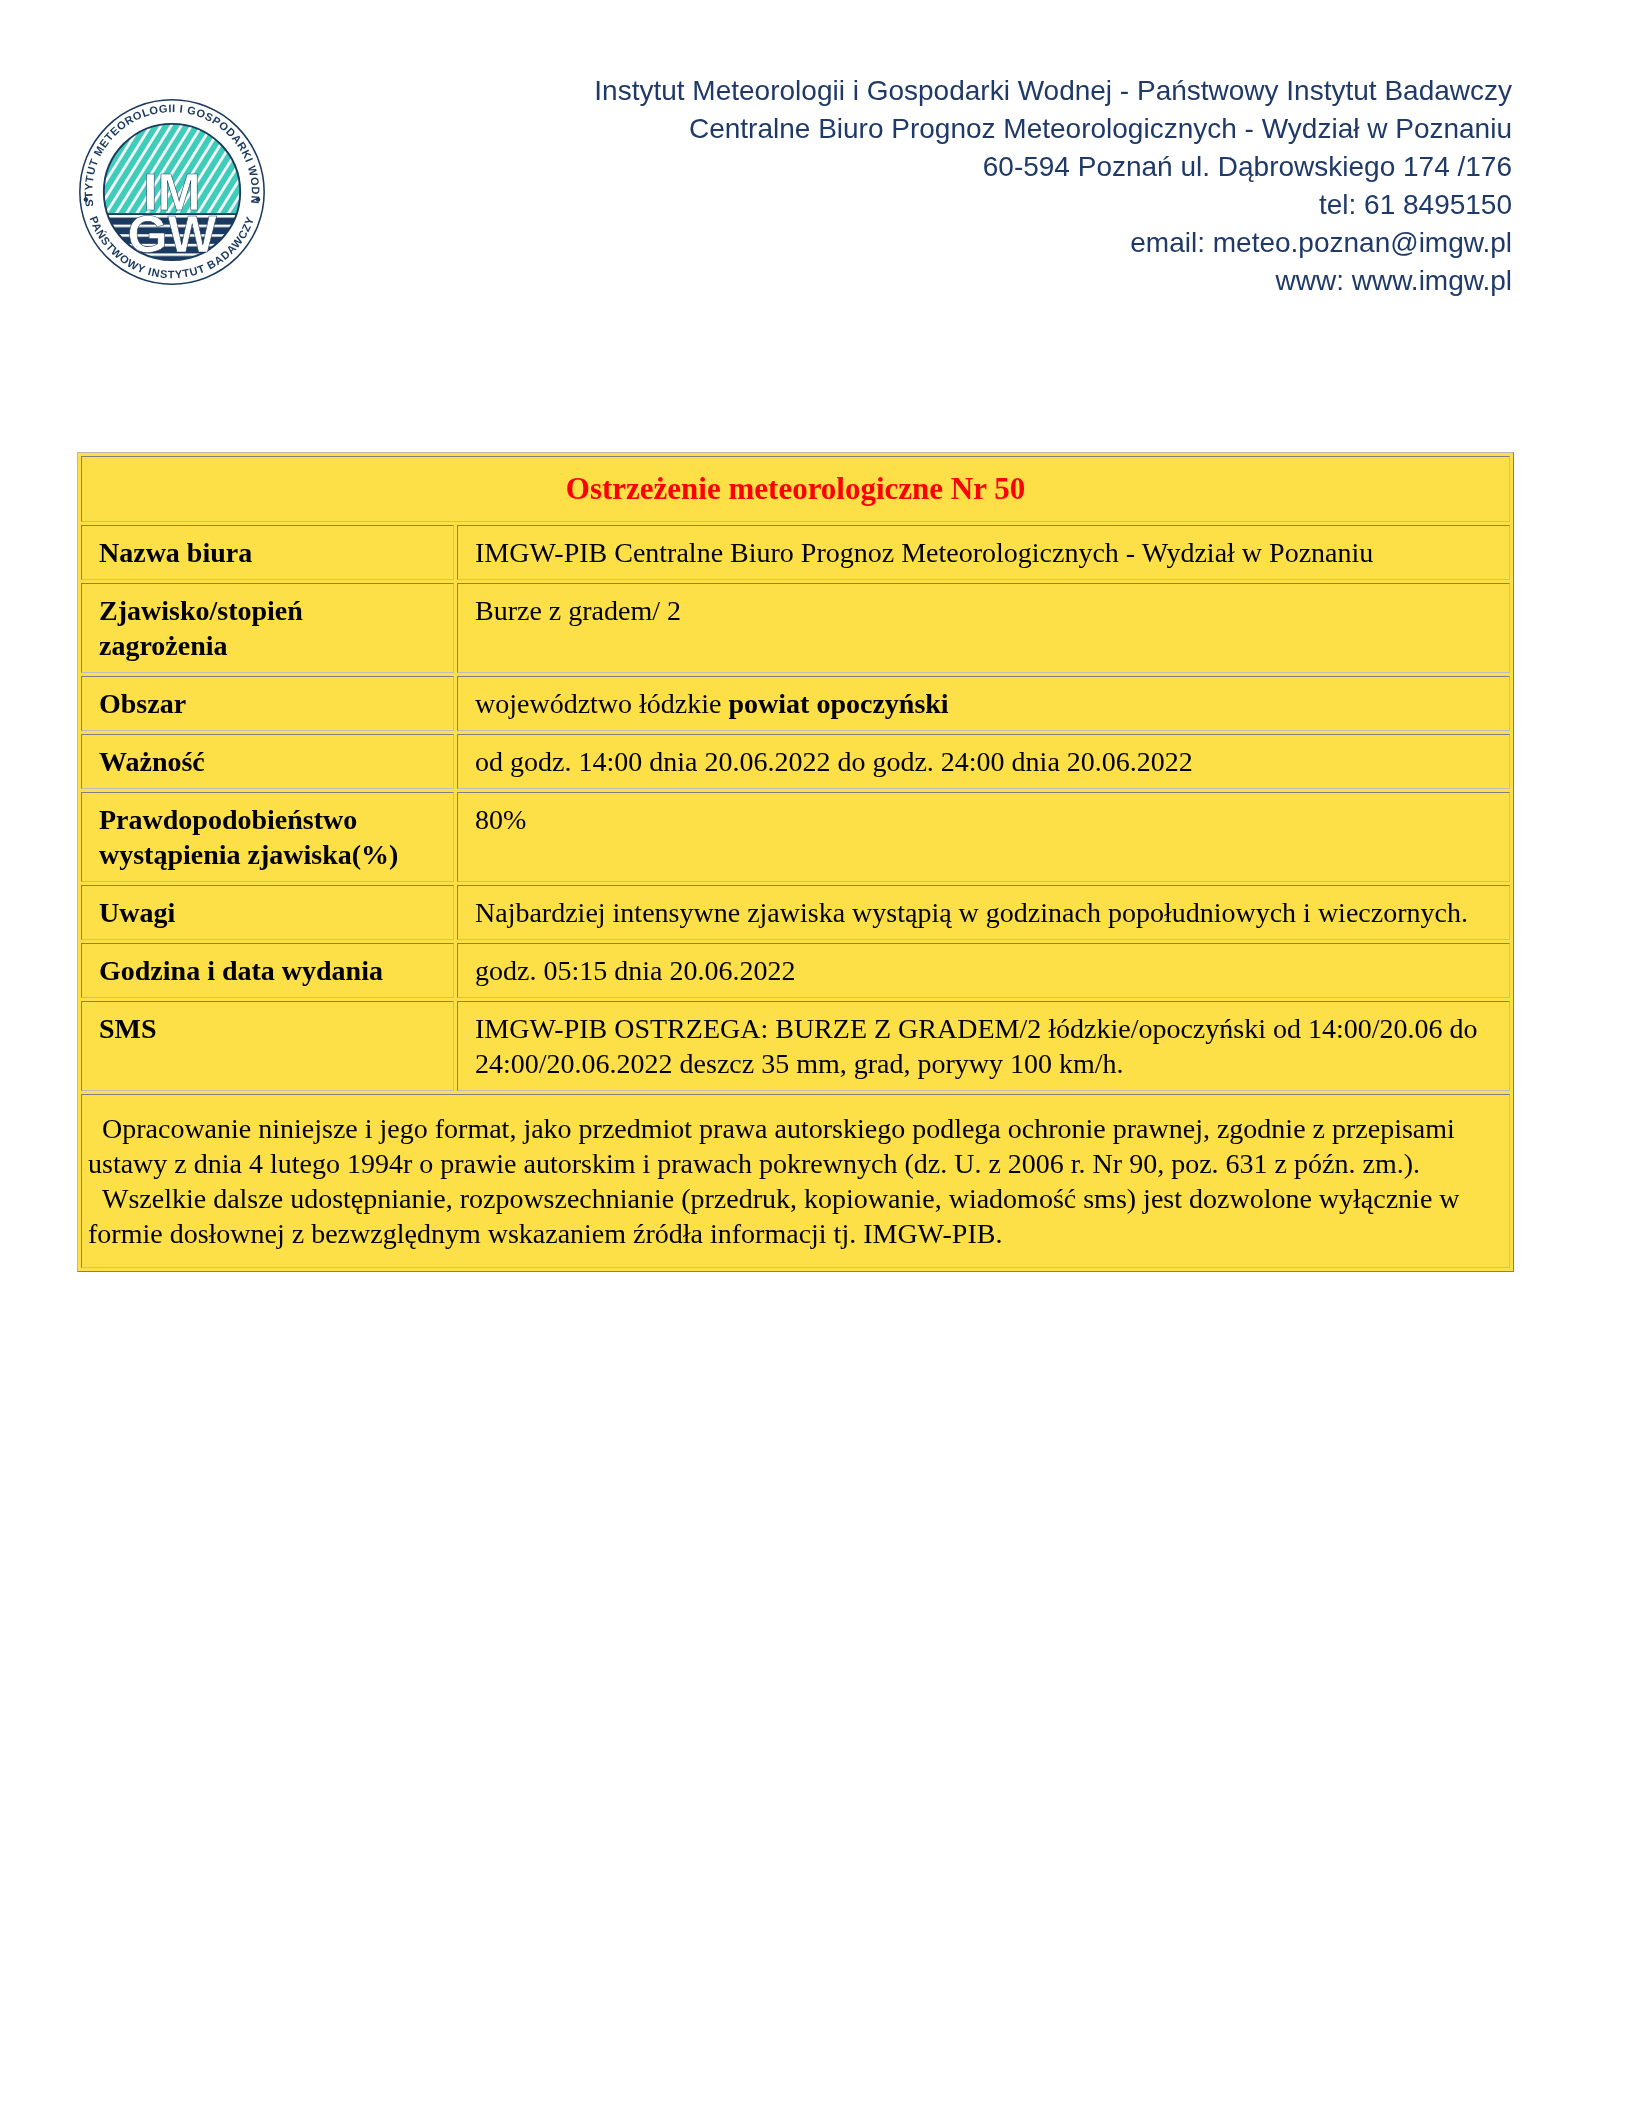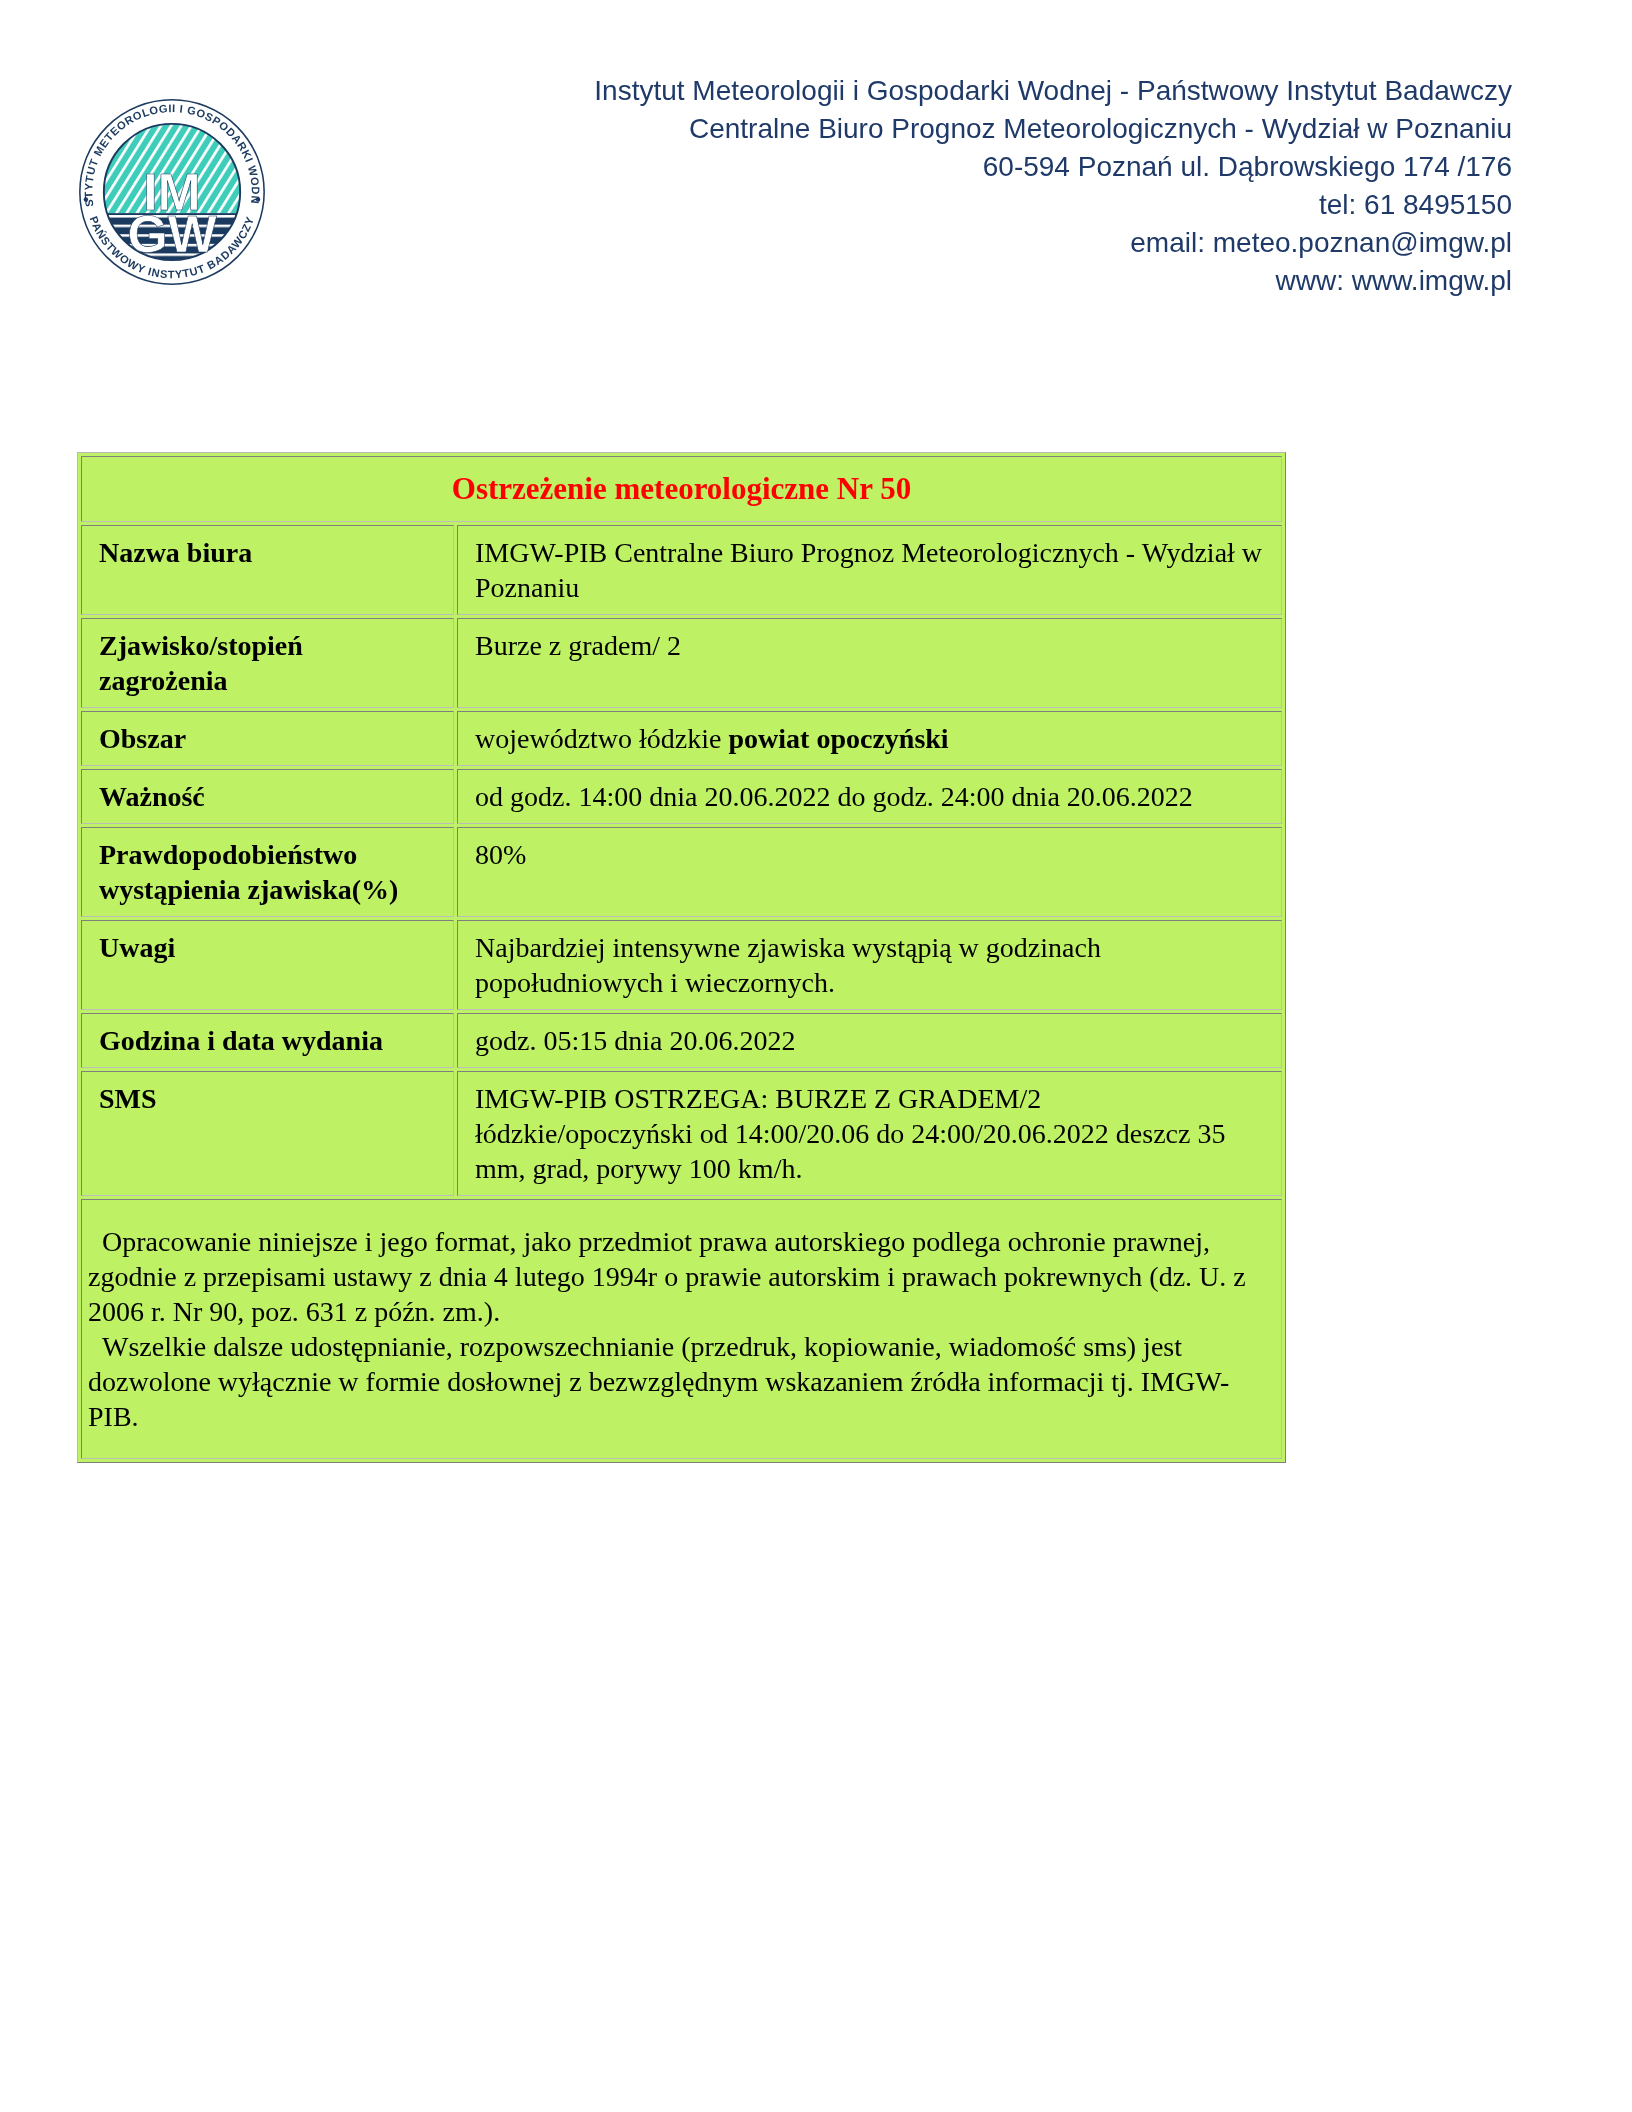--- a/index.html
+++ b/index.html
@@ -30,25 +30,25 @@
     line-height:38px;
     color:#1f3a68;
     white-space:nowrap;
   }
   .header-text .bold{font-weight:normal;}
   
   .warning-table{
     position:absolute;
     top:452px;
     left:77px;
-    width:1209px;
+    width:1437px;
     border-collapse:separate;
     border-spacing:3px;
     table-layout:fixed;
-    background:#bef264;
+    background:#fde047;
     border-style:solid;
     border-width:1px;
     border-color:#b8b8b8 #7f7f7f #7f7f7f #b8b8b8;
     font-size:28px;
   }
   .warning-table td{
     border-style:solid;
     border-width:1px;
     border-color:#7f7f7f #bdbdbd #bdbdbd #7f7f7f;
     vertical-align:top;
@@ -62,21 +62,21 @@
     font-weight:bold;
     font-size:31px;
     color:#ff0000;
     padding:12px 8px;
     line-height:40px;
   }
   .warning-table td.label{
     font-weight:bold;
   }
   .warning-table td.footer-cell{
-    padding:24px 6px;
+    padding:16px 6px;
     margin-left:15px;
   }
   .footer-cell div{
     white-space:pre-wrap;
     line-height:35px;
   }
 </style>
 </head>
 <body>
 

